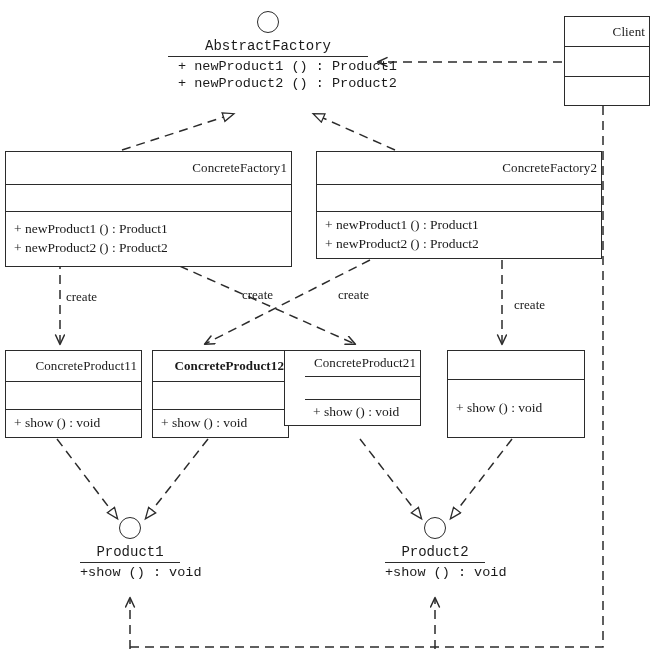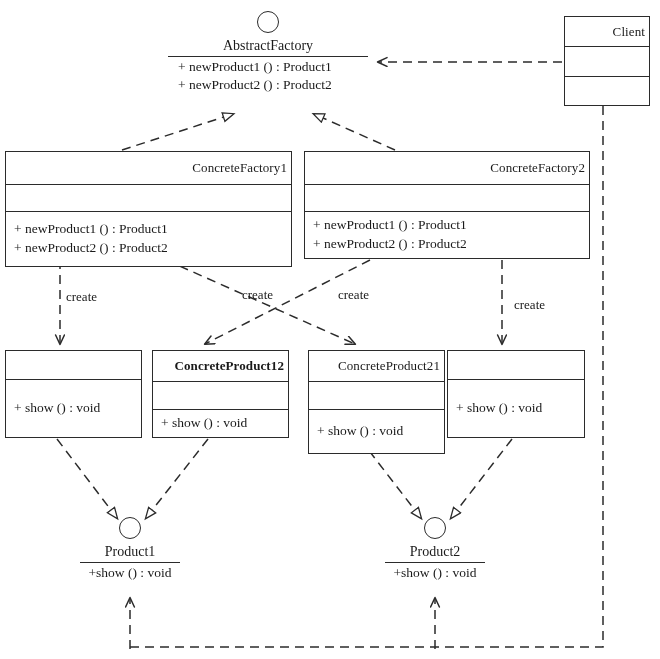--- a/index.html
+++ b/index.html
@@ -60,20 +60,21 @@
     color: #1a1a1a;
     line-height: 1.38;
     white-space: nowrap;
   }
   
   .iface {
     position: absolute;
     display: flex;
     flex-direction: column;
     align-items: center;
+    font-family: Liberation Mono, monospace;
   }
   .iface-circle {
     width: 22px;
     height: 22px;
     border: 1.7px solid #2b2b2b;
     border-radius: 50%;
     background: #ffffff;
     box-sizing: border-box;
   }
   .iface-name {
@@ -188,54 +189,57 @@
     <div class="uml-compartment comp-title" style="height:32px;">
       <span>ConcreteFactory1</span>
     </div>
     <div class="uml-compartment comp-attrs" style="height:27px;"></div>
     <div class="uml-compartment comp-ops" style="flex:1;">
       <div class="member">+ newProduct1 () : Product1</div>
       <div class="member">+ newProduct2 () : Product2</div>
     </div>
   </div>
 
-  <div class="uml-class" style="left:304px; top:151px; width:286px; height:108px;">
+  <div class="uml-class" style="left:316px; top:151px; width:286px; height:108px;">
     <div class="uml-compartment comp-title" style="height:32px;">
       <span>ConcreteFactory2</span>
     </div>
     <div class="uml-compartment comp-attrs" style="height:27px;"></div>
     <div class="uml-compartment comp-ops" style="flex:1;">
       <div class="member">+ newProduct1 () : Product1</div>
       <div class="member">+ newProduct2 () : Product2</div>
     </div>
   </div>
 
   <div class="edge-label" style="left:66px; top:289px;">create</div>
   <div class="edge-label" style="left:242px; top:287px;">create</div>
   <div class="edge-label" style="left:338px; top:287px;">create</div>
   <div class="edge-label" style="left:514px; top:297px;">create</div>
 
   <div class="uml-class" style="left:5px; top:350px; width:137px; height:88px;">
+    <div class="uml-compartment comp-title" style="height:30px;">
+      <span>ConcreteProduct11</span>
+    </div>
     <div class="uml-compartment comp-attrs" style="height:28px;"></div>
     <div class="uml-compartment comp-ops" style="flex:1;">
       <div class="member">+ show () : void</div>
     </div>
   </div>
 
   <div class="uml-class" style="left:152px; top:350px; width:137px; height:88px;">
     <div class="uml-compartment comp-title" style="height:30px;font-weight:bold;">
       <span>ConcreteProduct12</span>
     </div>
     <div class="uml-compartment comp-attrs" style="height:28px;"></div>
     <div class="uml-compartment comp-ops" style="flex:1;">
       <div class="member">+ show () : void</div>
     </div>
   </div>
 
-  <div class="uml-class" style="left:308px; top:350px; width:137px; height:104px;">
+  <div class="uml-class" style="left:284px; top:350px; width:137px; height:76px;padding-left:20px;">
     <div class="uml-compartment comp-title" style="height:30px;">
       <span>ConcreteProduct21</span>
     </div>
     <div class="uml-compartment comp-attrs" style="height:28px;"></div>
     <div class="uml-compartment comp-ops" style="flex:1;">
       <div class="member">+ show () : void</div>
     </div>
   </div>
 
   <div class="uml-class" style="left:447px; top:350px; width:138px; height:88px;">

